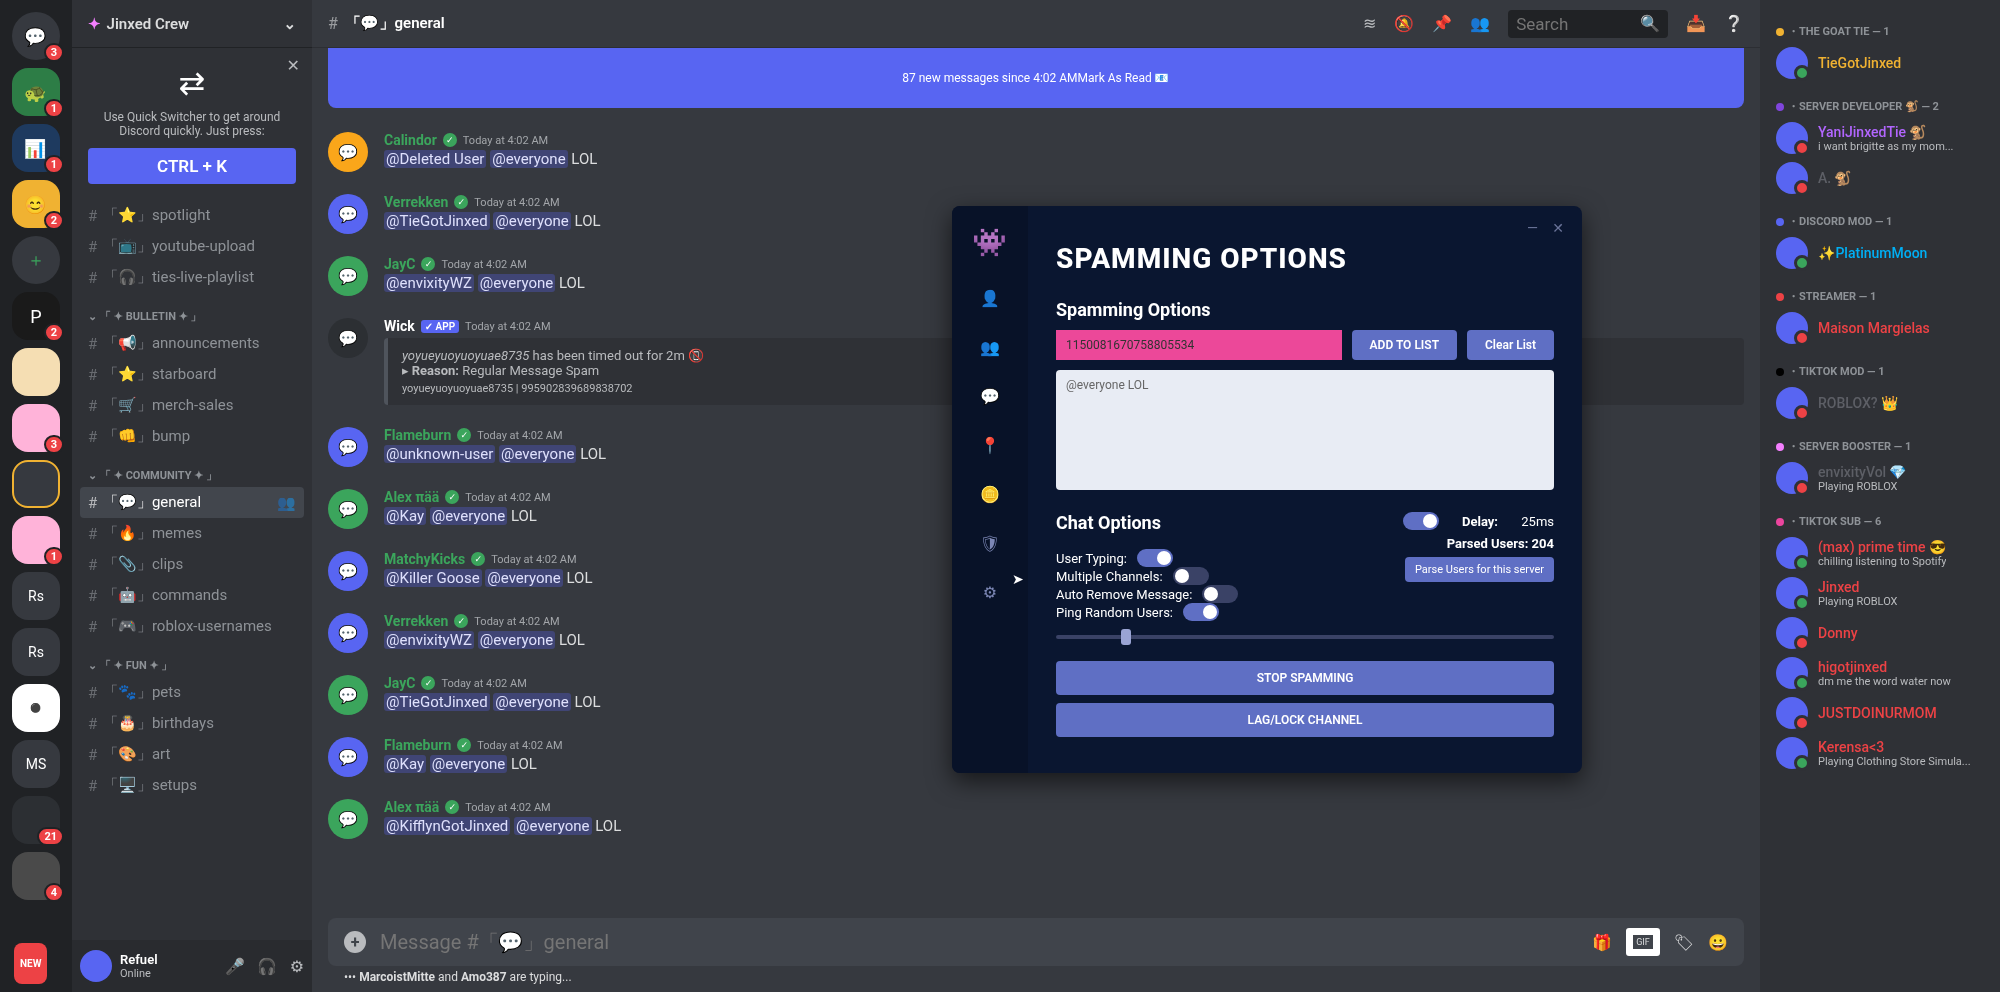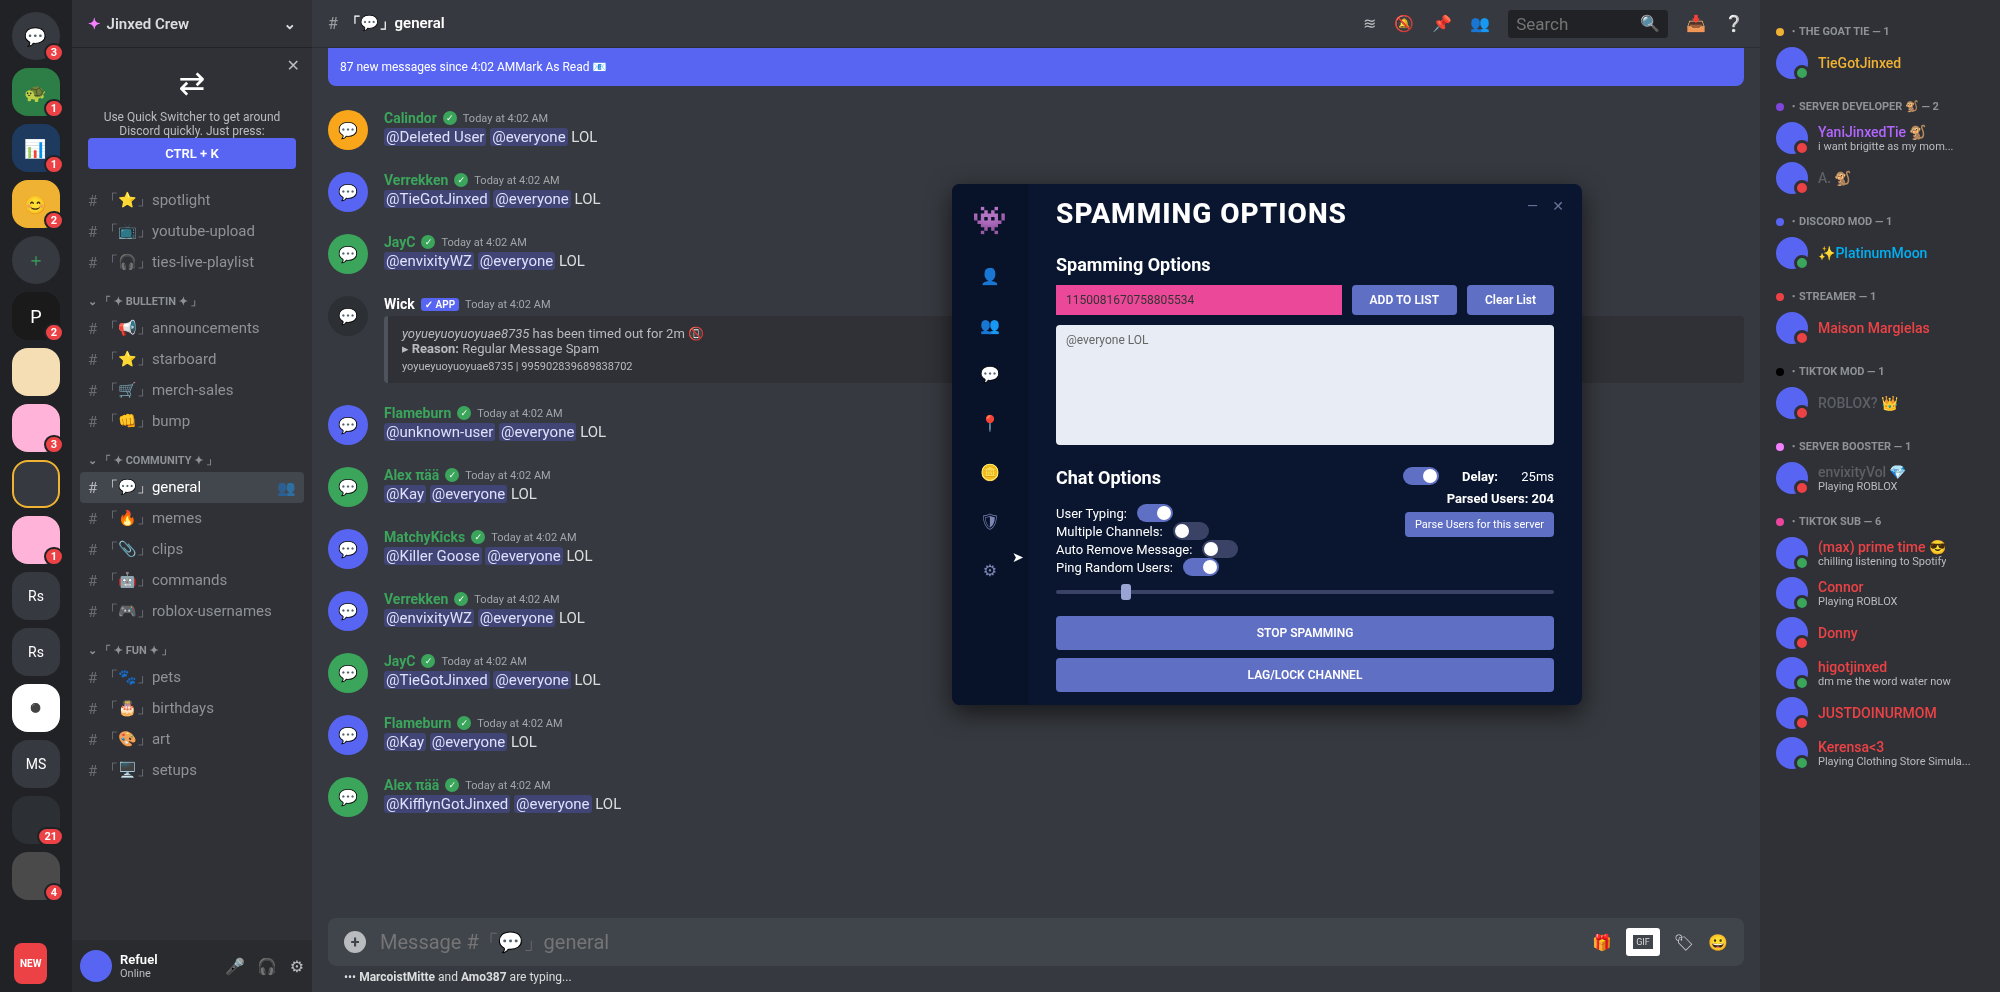--- a/index.html
+++ b/index.html
@@ -7,39 +7,39 @@
 .server-col{width:72px;background:#202225;display:flex;flex-direction:column;align-items:center;padding-top:12px;gap:8px}
 .server-icon{width:48px;height:48px;border-radius:50%;background:#36393f;display:flex;align-items:center;justify-content:center;position:relative;font-size:18px;color:#fff}
 .server-icon.rounded{border-radius:16px}
 .badge{position:absolute;bottom:-2px;right:-4px;background:#ed4245;color:#fff;border-radius:10px;font-size:11px;padding:1px 5px;font-weight:700;border:2px solid #202225}
 .new-badge{background:#ed4245;color:#fff;font-size:10px;padding:15px 6px;border-radius:8px;font-weight:700}
 .channel-panel{width:240px;background:#2f3136;display:flex;flex-direction:column}
 .server-header{height:48px;padding:0 16px;display:flex;align-items:center;justify-content:space-between;border-bottom:1px solid #202225;font-weight:600;font-size:15px}
 .qs-box{padding:16px;text-align:center;position:relative;font-size:12px;color:#b9bbbe}
 .qs-close{position:absolute;top:8px;right:12px;color:#b9bbbe;font-size:16px;cursor:pointer}
 .qs-icon{font-size:32px;color:#fff;margin-bottom:8px}
-.qs-btn{background:#5865f2;color:#fff;border:none;padding:8px 12px;width:100%;border-radius:4px;font-size:13px;margin-top:0;font-weight:600}
+.qs-btn{background:#5865f2;color:#fff;border:none;padding:8px 12px;width:100%;border-radius:4px;font-size:17px;margin-top:10px;font-weight:600}
 .channel-list{flex:1;overflow-y:auto;padding:0 8px}
 .category{color:#8e9297;font-size:11px;font-weight:700;padding:16px 8px 4px;text-transform:uppercase}
 .channel-item{display:flex;align-items:center;padding:6px 8px;border-radius:4px;color:#8e9297;font-size:15px;gap:6px}
 .channel-item.active{background:#42464d;color:#fff}
 .hash{opacity:.6}
 .user-panel{height:52px;background:#292b2f;display:flex;align-items:center;padding:0 8px;gap:8px}
 .user-avatar{width:32px;height:32px;border-radius:50%;background:#5865f2}
 .user-info{flex:1;font-size:12px}
 .user-info .name{font-weight:600;font-size:13px;color:#fff}
 .user-info .status{color:#b9bbbe;font-size:11px}
 .user-icons{display:flex;gap:12px;color:#b9bbbe}
 .main{flex:1;background:#36393f;display:flex;flex-direction:column;min-width:0}
 .chat-header{height:48px;display:flex;align-items:center;padding:0 16px;border-bottom:1px solid #2c2e33;gap:8px}
 .chat-header .title{font-weight:600;color:#fff;font-size:15px}
 .header-icons{margin-left:auto;display:flex;gap:18px;color:#b9bbbe;align-items:center}
 .search-box{background:#202225;border-radius:4px;padding:4px 8px;display:flex;align-items:center;width:160px}
 .search-box input{background:none;border:none;color:#dcddde;font-size:17px;width:100%;outline:none}
-.new-msg-bar{background:#5865f2;color:#fff;font-size:12px;padding:12px 12px;display:flex;justify-content:flex-start;border-radius:0 0 8px 8px;margin:0 16px}
+.new-msg-bar{background:#5865f2;color:#fff;font-size:12px;padding:23px 12px;display:flex;justify-content:center;border-radius:0 0 8px 8px;margin:0 16px}
 .messages{flex:1;overflow-y:auto;padding:8px 16px;position:relative}
 .msg{display:flex;gap:16px;padding:6px 0;margin-top:10px}
 .msg-avatar{width:40px;height:40px;border-radius:50%;background:#5865f2;flex-shrink:0;display:flex;align-items:center;justify-content:center;color:#fff}
 .msg-body{flex:1}
 .msg-head{display:flex;align-items:center;gap:6px;font-size:14px}
 .msg-author{font-weight:700;color:#3ba55c}
 .msg-time{font-size:11px;color:#a3a6aa}
 .msg-text{font-size:15px;color:#dcddde;margin-top:2px}
 .mention{background:rgba(88,101,242,.3);color:#dee0fc;border-radius:3px;padding:0 2px}
 .verified{background:#3ba55c;color:#fff;border-radius:50%;width:14px;height:14px;display:inline-flex;align-items:center;justify-content:center;font-size:9px}
@@ -59,21 +59,21 @@
 .member-avatar::after{content:"";position:absolute;width:10px;height:10px;border-radius:50%;bottom:-2px;right:-2px;border:3px solid #2f3136}
 .member-avatar.online::after{background:#3ba55c}
 .member-avatar.dnd::after{background:#ed4245}
 .member-info{font-size:14px;min-width:0}
 .member-name{font-weight:500;white-space:nowrap;overflow:hidden;text-overflow:ellipsis}
 .member-status{font-size:11px;color:#b9bbbe;white-space:nowrap;overflow:hidden;text-overflow:ellipsis}
 
 .modal{position:absolute;top:98px;left:640px;width:630px;background:#0a1630;border-radius:8px;display:flex;box-shadow:0 8px 24px rgba(0,0,0,.6)}
 .modal-sidebar{width:76px;background:#081228;border-radius:8px 0 0 8px;display:flex;flex-direction:column;align-items:center;padding:20px 0;gap:30px;color:#7c87b5}
 .modal-sidebar .logo{color:#5865f2;font-size:28px}
-.modal-content{flex:1;padding:13px 28px;color:#fff}
+.modal-content{flex:1;padding:36px 28px;color:#fff}
 .modal-title{font-size:28px;font-weight:800;margin-bottom:24px;letter-spacing:1px}
 .modal-close{position:absolute;top:14px;right:18px;color:#6b7499;font-size:14px}
 .modal-min{position:absolute;top:14px;right:44px;color:#6b7499;font-size:14px}
 .section-title{font-size:18px;font-weight:700;margin-bottom:10px}
 .row{display:flex;gap:10px;margin-bottom:10px}
 .text-input{flex:1;background:#ec4899;border:none;border-radius:0;padding:8px 10px;font-size:12px;color:#333}
 .btn{background:#5f6fc4;color:#fff;border:none;border-radius:4px;padding:8px 18px;font-size:12px;font-weight:600;cursor:pointer}
 .textarea{width:100%;height:120px;background:#e8ecf4;border:none;border-radius:4px;padding:8px 10px;font-size:12px;color:#666;resize:none}
 .chat-opts{display:flex;justify-content:space-between;margin-top:18px}
 .opt-col{display:flex;flex-direction:column;gap:6px;font-size:13px}
@@ -491,21 +491,21 @@
     <div class="member">
       <div class="member-avatar online"></div>
       <div class="member-info">
         <div class="member-name" style="color:#ed4245">(max) prime time 😎</div>
         <div class="member-status">chilling listening to Spotify</div>
       </div>
     </div>
     <div class="member">
       <div class="member-avatar online"></div>
       <div class="member-info">
-        <div class="member-name" style="color:#ed4245">Connor</div>
+        <div class="member-name" style="color:#ed4245">Jinxed</div>
         <div class="member-status">Playing ROBLOX</div>
       </div>
     </div>
     <div class="member">
       <div class="member-avatar dnd"></div>
       <div class="member-info">
         <div class="member-name" style="color:#ed4245">Donny</div>
       </div>
     </div>
     <div class="member">

